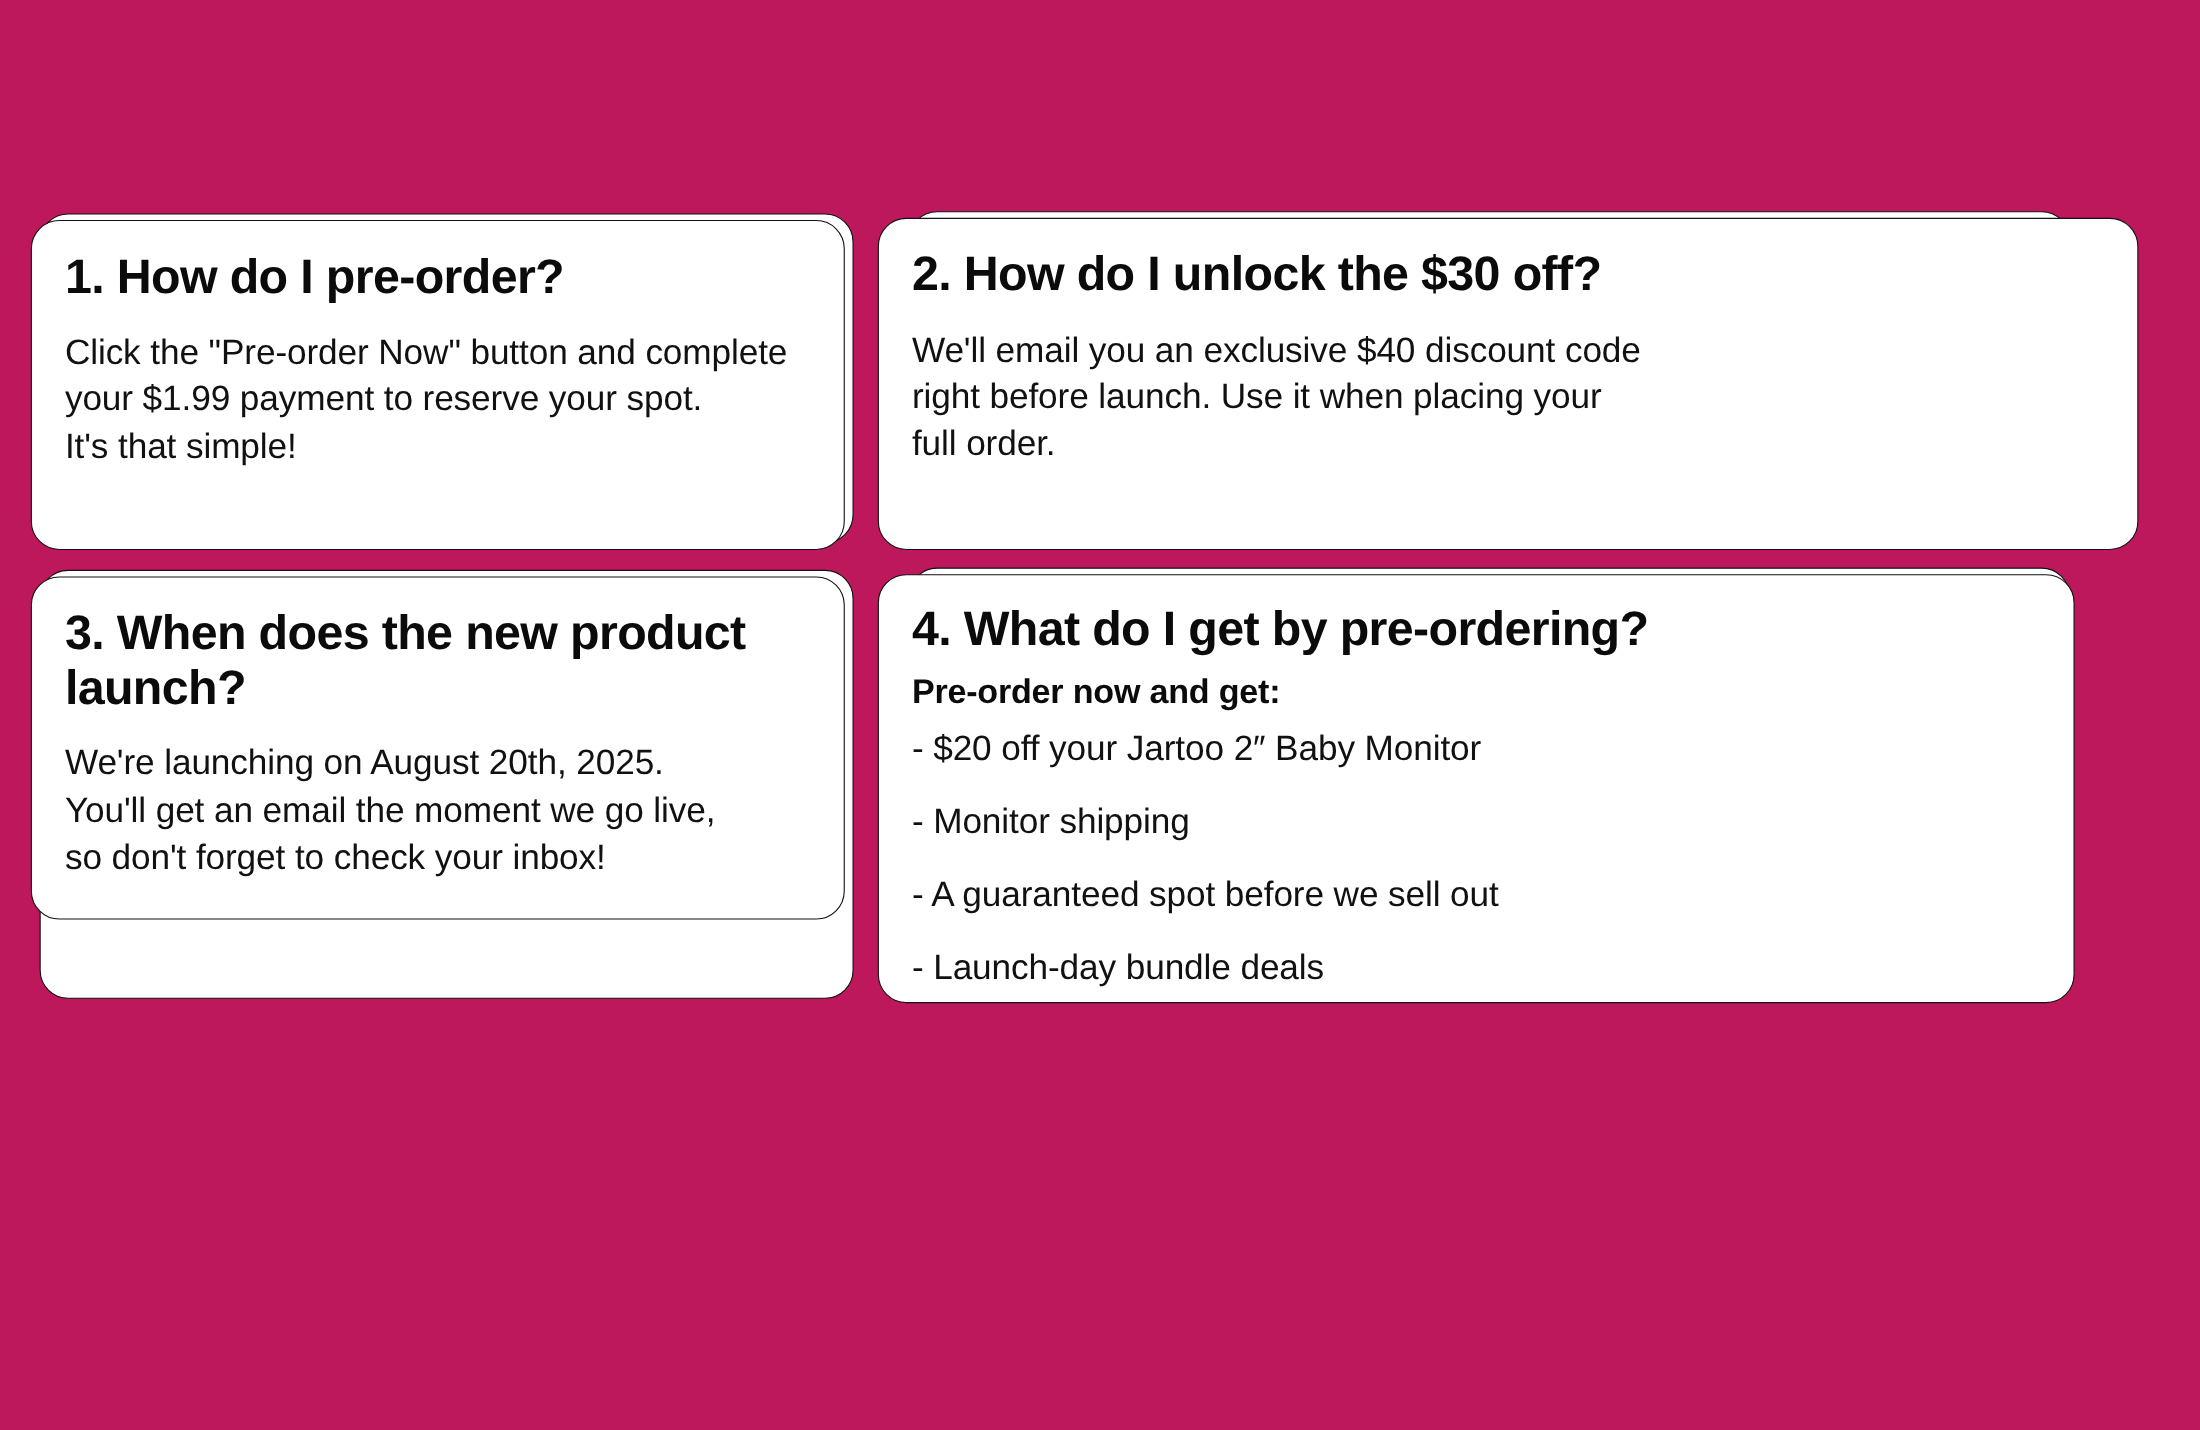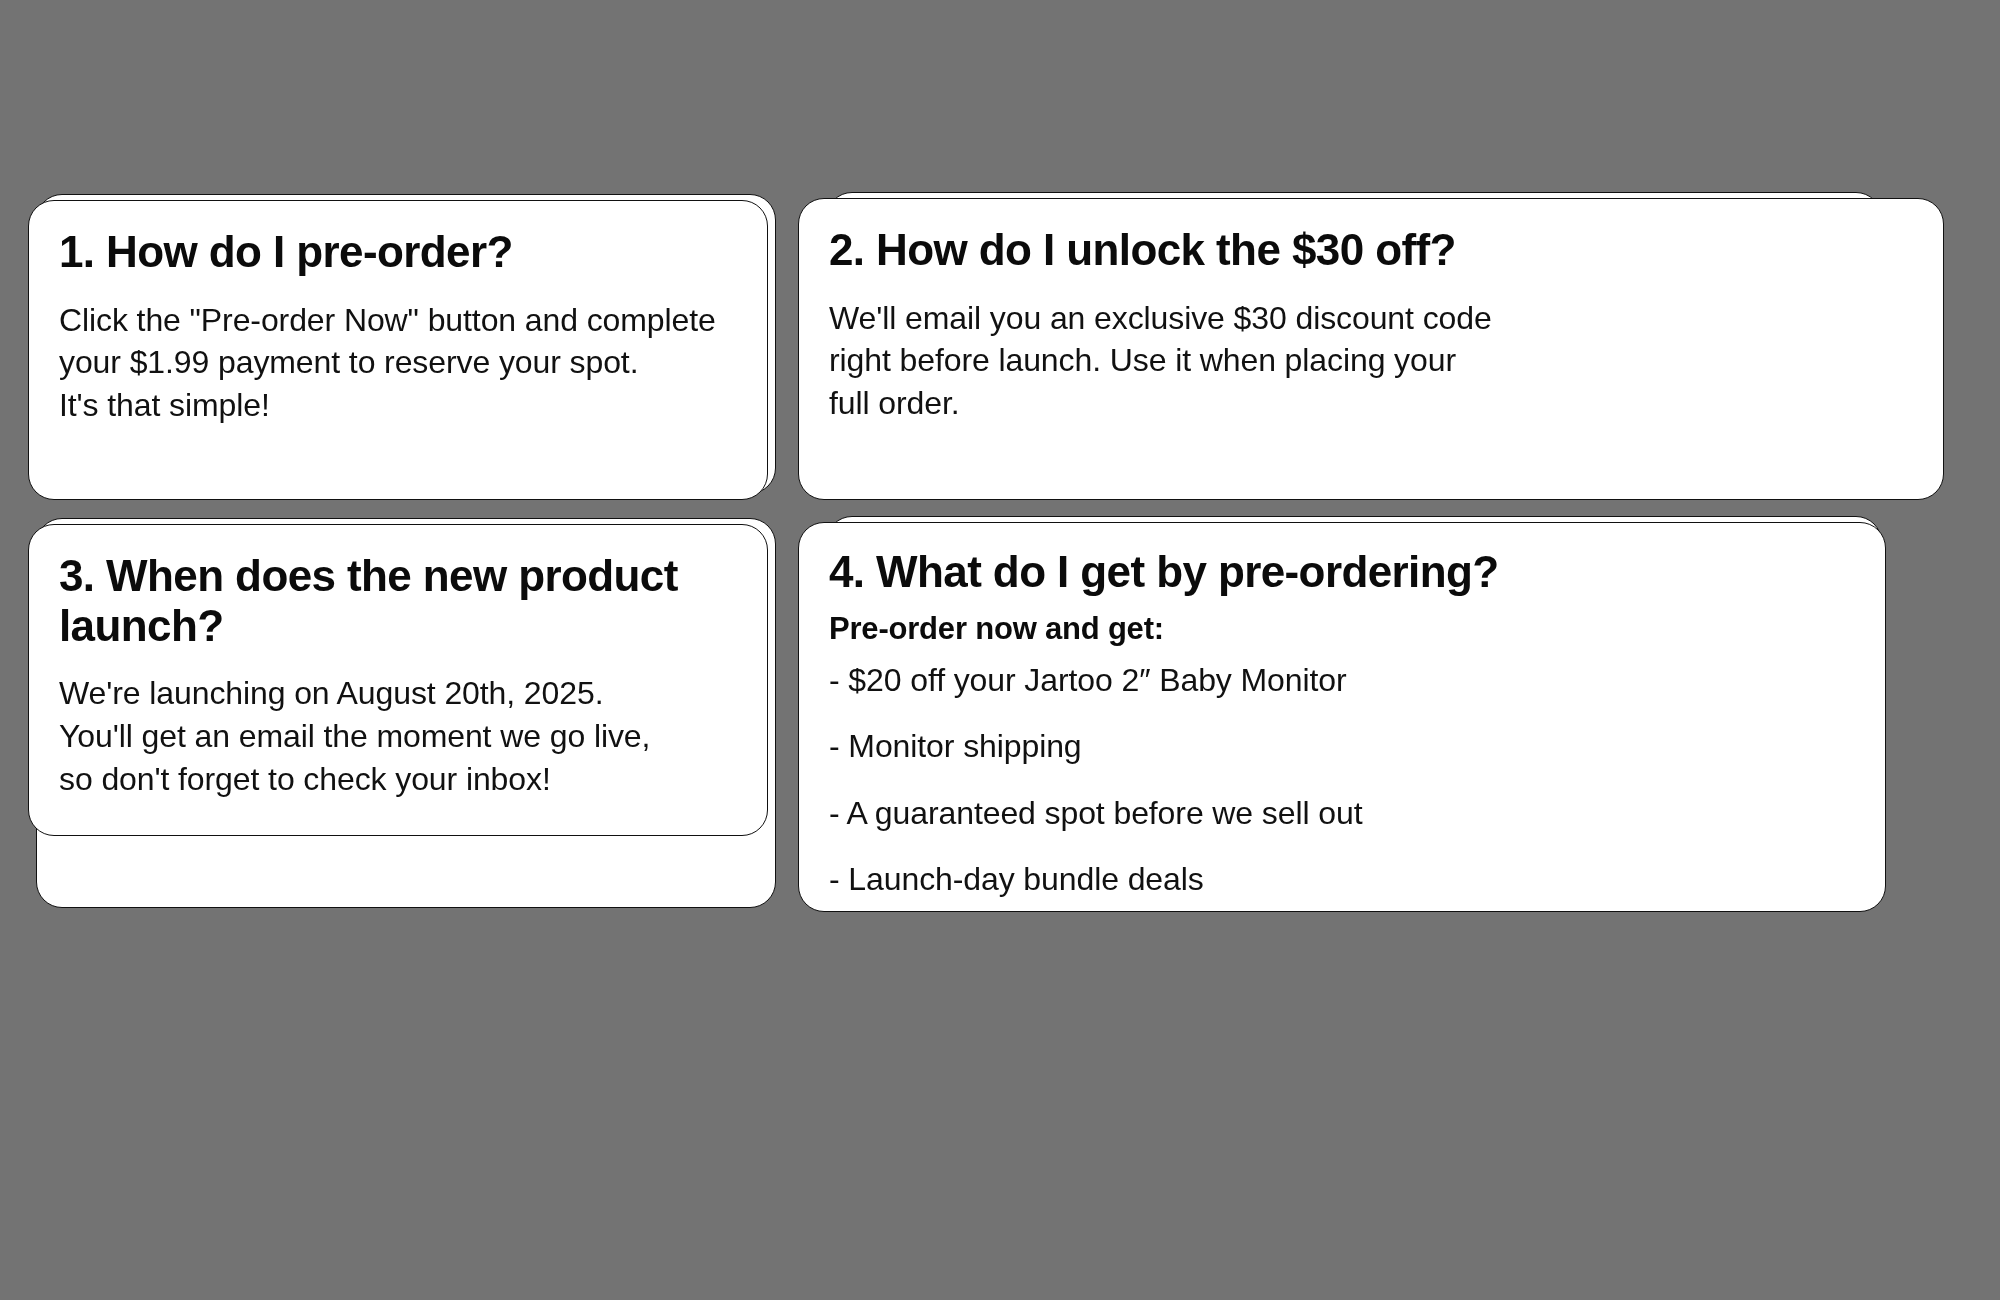--- a/index.html
+++ b/index.html
@@ -12,21 +12,21 @@
     height: 1300px;
     overflow: hidden;
     font-family: "Liberation Sans", sans-serif;
     -webkit-font-smoothing: antialiased;
   }
 
   #faq-board {
     position: relative;
     width: 2000px;
     height: 1300px;
-    background: #737373;
+    background: #be185d;
   }
 
   .faq-card {
     position: absolute;
     background: #ffffff;
     border-radius: 26px;
     border: 1.5px solid #111111;
     box-sizing: border-box;
     overflow: hidden;
   }
@@ -122,21 +122,21 @@
       <p class="card-body">Click the "Pre-order Now" button and complete
 your $1.99 payment to reserve your spot.
 It's that simple!</p>
     </div>
   </div>
 
   <div id="card-2-ghost" class="faq-card-ghost"></div>
   <div id="card-2" class="faq-card">
     <div class="card-inner">
       <h2 class="card-title">2. How do I unlock the $30 off?</h2>
-      <p class="card-body">We'll email you an exclusive $30 discount code
+      <p class="card-body">We'll email you an exclusive $40 discount code
 right before launch. Use it when placing your
 full order.</p>
     </div>
   </div>
 
   <div id="card-3-ghost" class="faq-card-ghost"></div>
   <div id="card-3" class="faq-card">
     <div class="card-inner">
       <h2 class="card-title">3. When does the new product launch?</h2>
       <p class="card-body">We're launching on August 20th, 2025.

